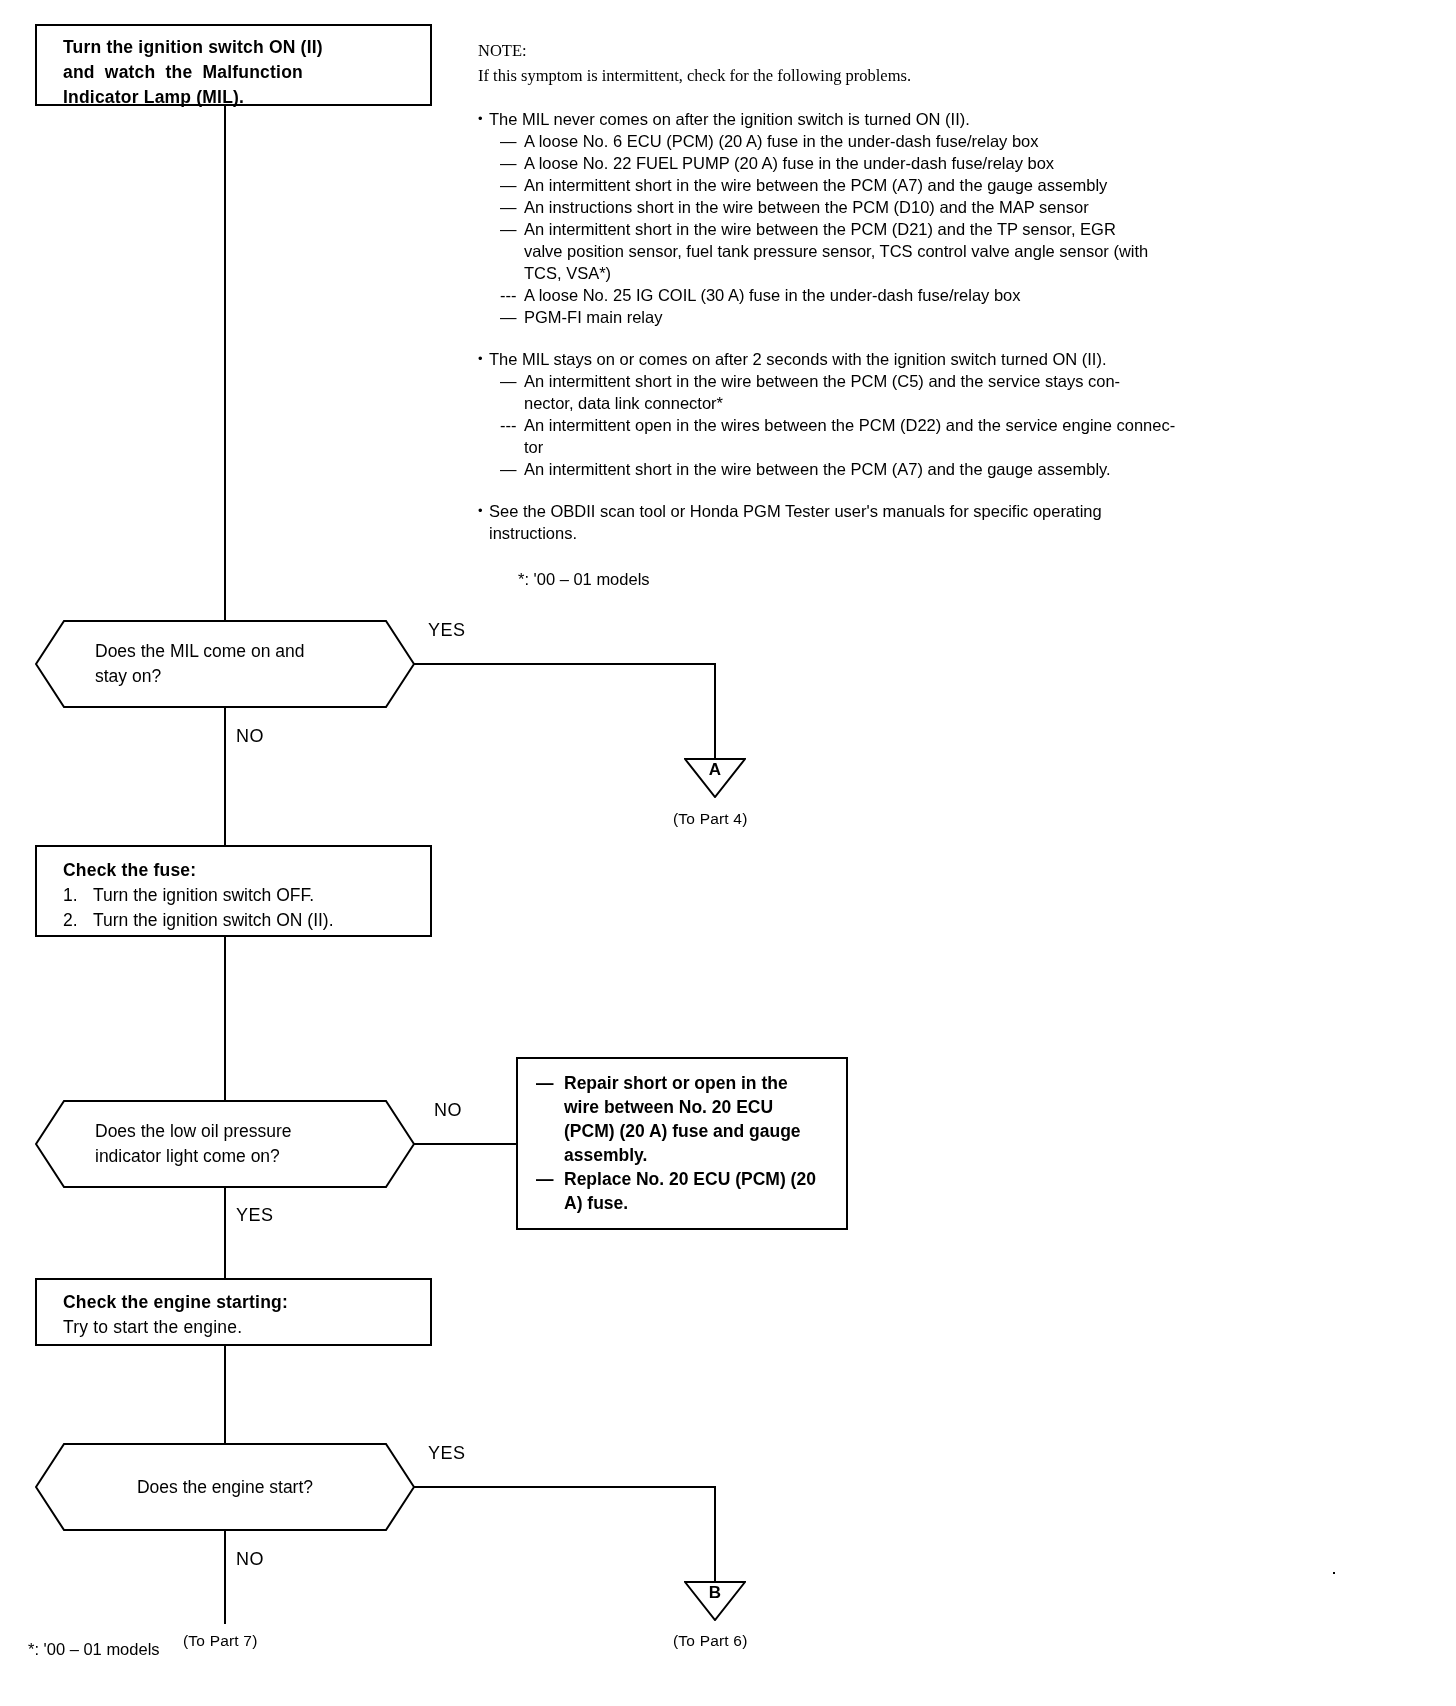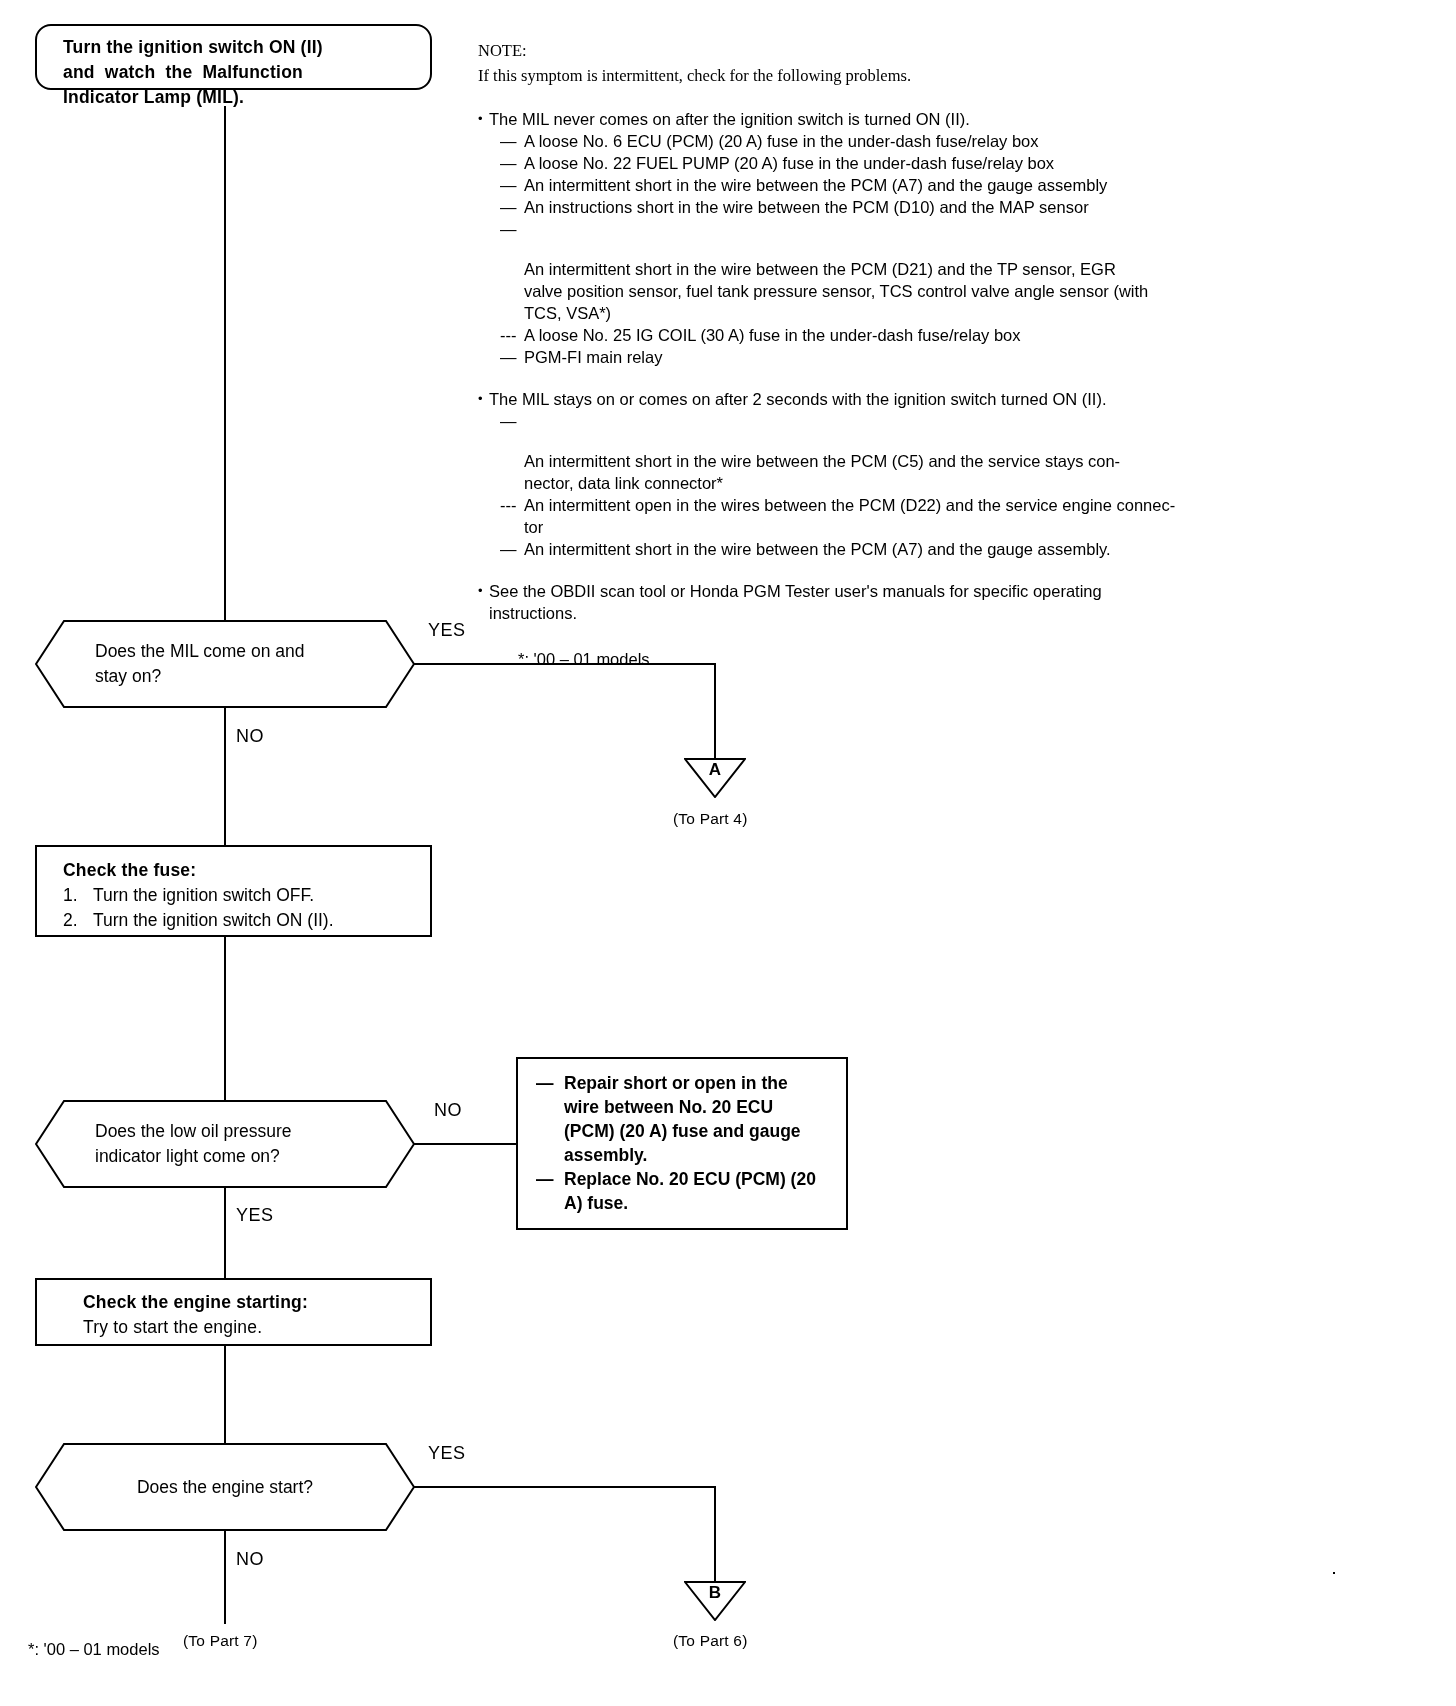--- a/index.html
+++ b/index.html
@@ -50,32 +50,32 @@
   
   .note{position:absolute;left:478px;top:38px;width:860px;}
   .note .nhead{font-size:16.5px;line-height:25px;font-family:Liberation Serif, serif;}
   .note .gap{height:18px;}
   .bullet{display:flex;font-size:16.5px;line-height:22px;margin-top:2px;}
   .bullet .bdot{width:11px;flex:0 0 11px;font-size:13px;line-height:22px;}
   .bullet .btxt{white-space:pre-line;}
   .dash{display:flex;font-size:16.5px;line-height:22px;margin-left:22px;}
   .dash .dmark{width:24px;flex:0 0 24px;}
   .dash .dtxt{white-space:pre-line;}
-  .dash.just .dtxt{text-align:justify;margin-top:40px;}
+  .dash.just .dtxt{text-align:justify;}
   .note .foot{margin-top:26px;margin-left:40px;font-size:16.5px;}
 
   .pagefoot{position:absolute;left:28px;top:1640px;font-size:16.5px;}
   .tinydot{position:absolute;width:2px;height:2px;background:#000;}
 </style>
 </head>
 <body>
 
 <div class="page">
 
-  <div class="proc" style="left:35px;top:24px;width:397px;height:66px;border-radius:16px;">
+  <div class="proc" style="left:35px;top:24px;width:397px;height:82px;">
     <div class="inner">
       <div class="ln">Turn the ignition switch ON (II)</div>
       <div class="ln">and  watch  the  Malfunction</div>
       <div class="ln">Indicator Lamp (MIL).</div>
     </div>
   </div>
 
   <div class="vline" style="left:224px;top:106px;height:514px;"></div>
 
   <div class="hex" style="left:35px;top:620px;width:380px;height:88px;">
@@ -141,21 +141,21 @@
         <div class="dsh">—</div>
         <div class="txt">Replace No. 20 ECU (PCM) (20
 A) fuse.</div>
       </div>
     </div>
   </div>
 
   <div class="blabel" style="left:236px;top:1205px;">YES</div>
   <div class="vline" style="left:224px;top:1188px;height:120px;"></div>
 
-  <div class="proc" style="left:35px;top:1278px;width:397px;height:68px;padding-left:20px;">
+  <div class="proc" style="left:35px;top:1278px;width:397px;height:68px;">
     <div class="inner" style="padding:10px 0 0 26px;">
       <div class="ln">Check the engine starting:</div>
       <div class="ln reg">Try to start the engine.</div>
     </div>
   </div>
 
   <div class="vline" style="left:224px;top:1346px;height:99px;"></div>
 
   <div class="hex" style="left:35px;top:1443px;width:380px;height:88px;">
     <svg width="380" height="88" viewBox="0 0 380 88">

